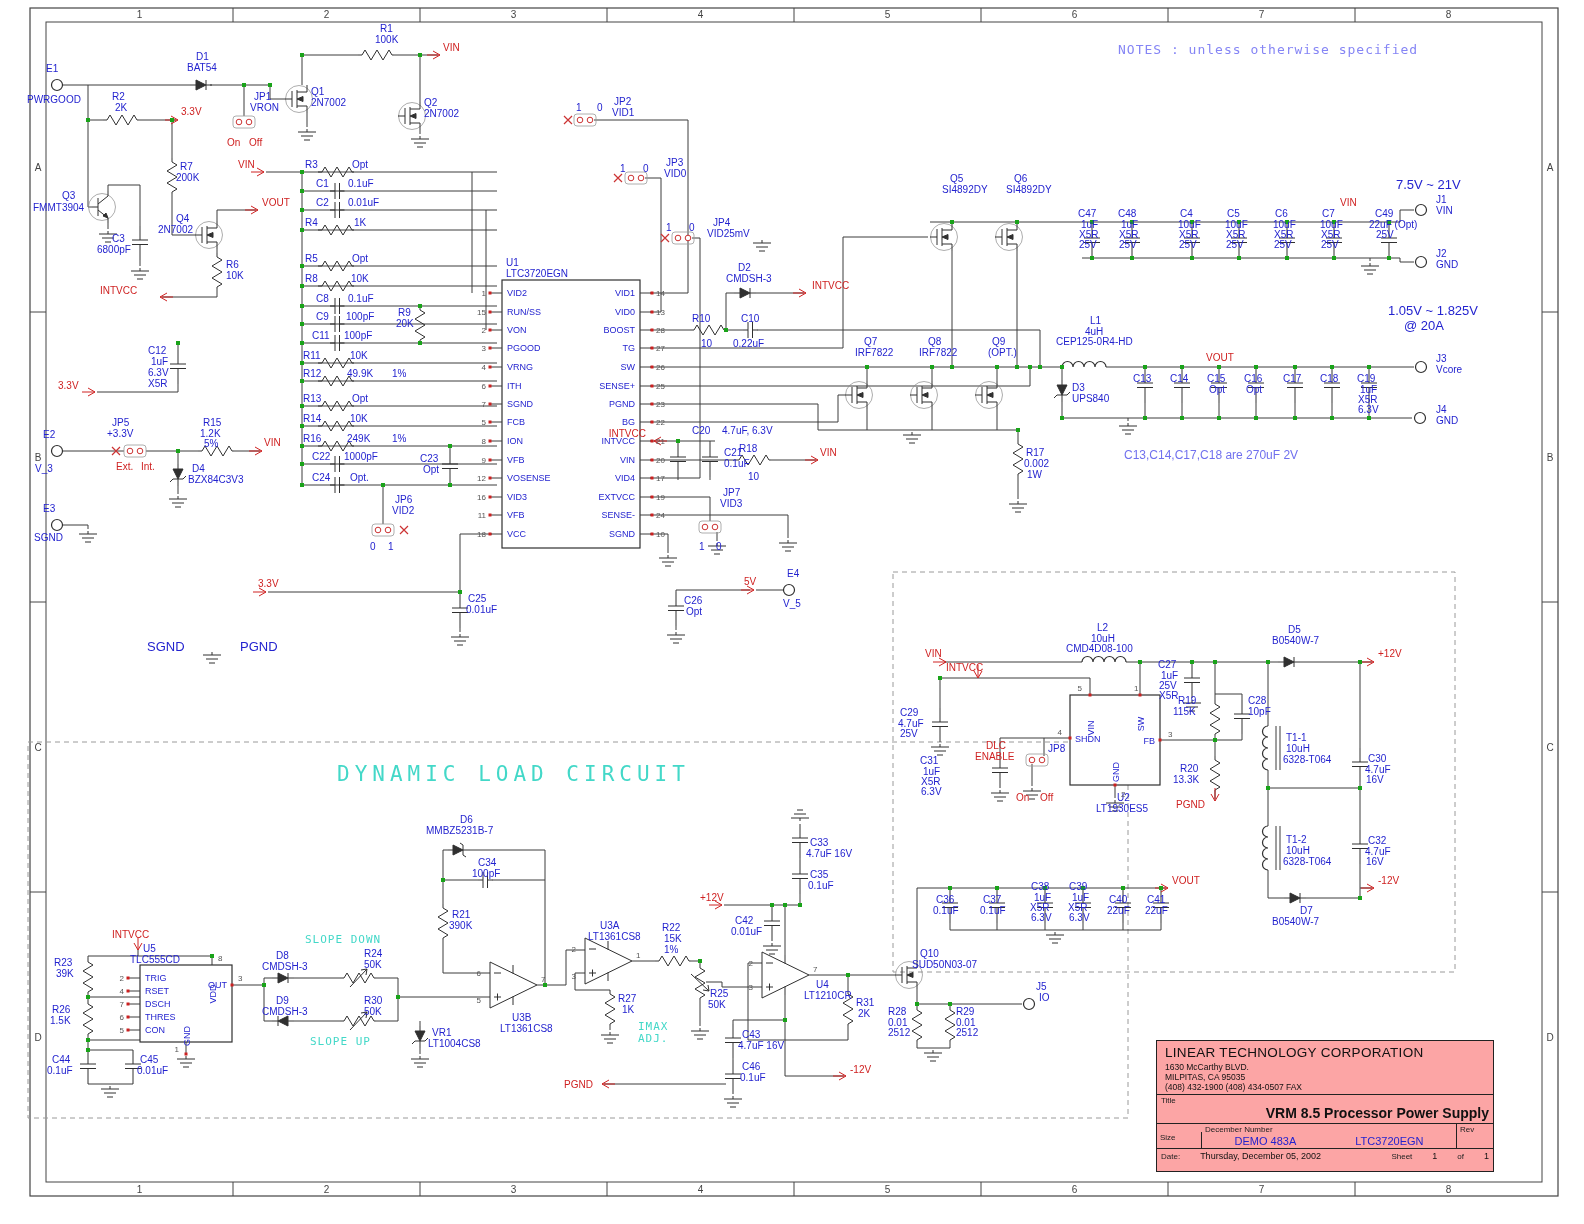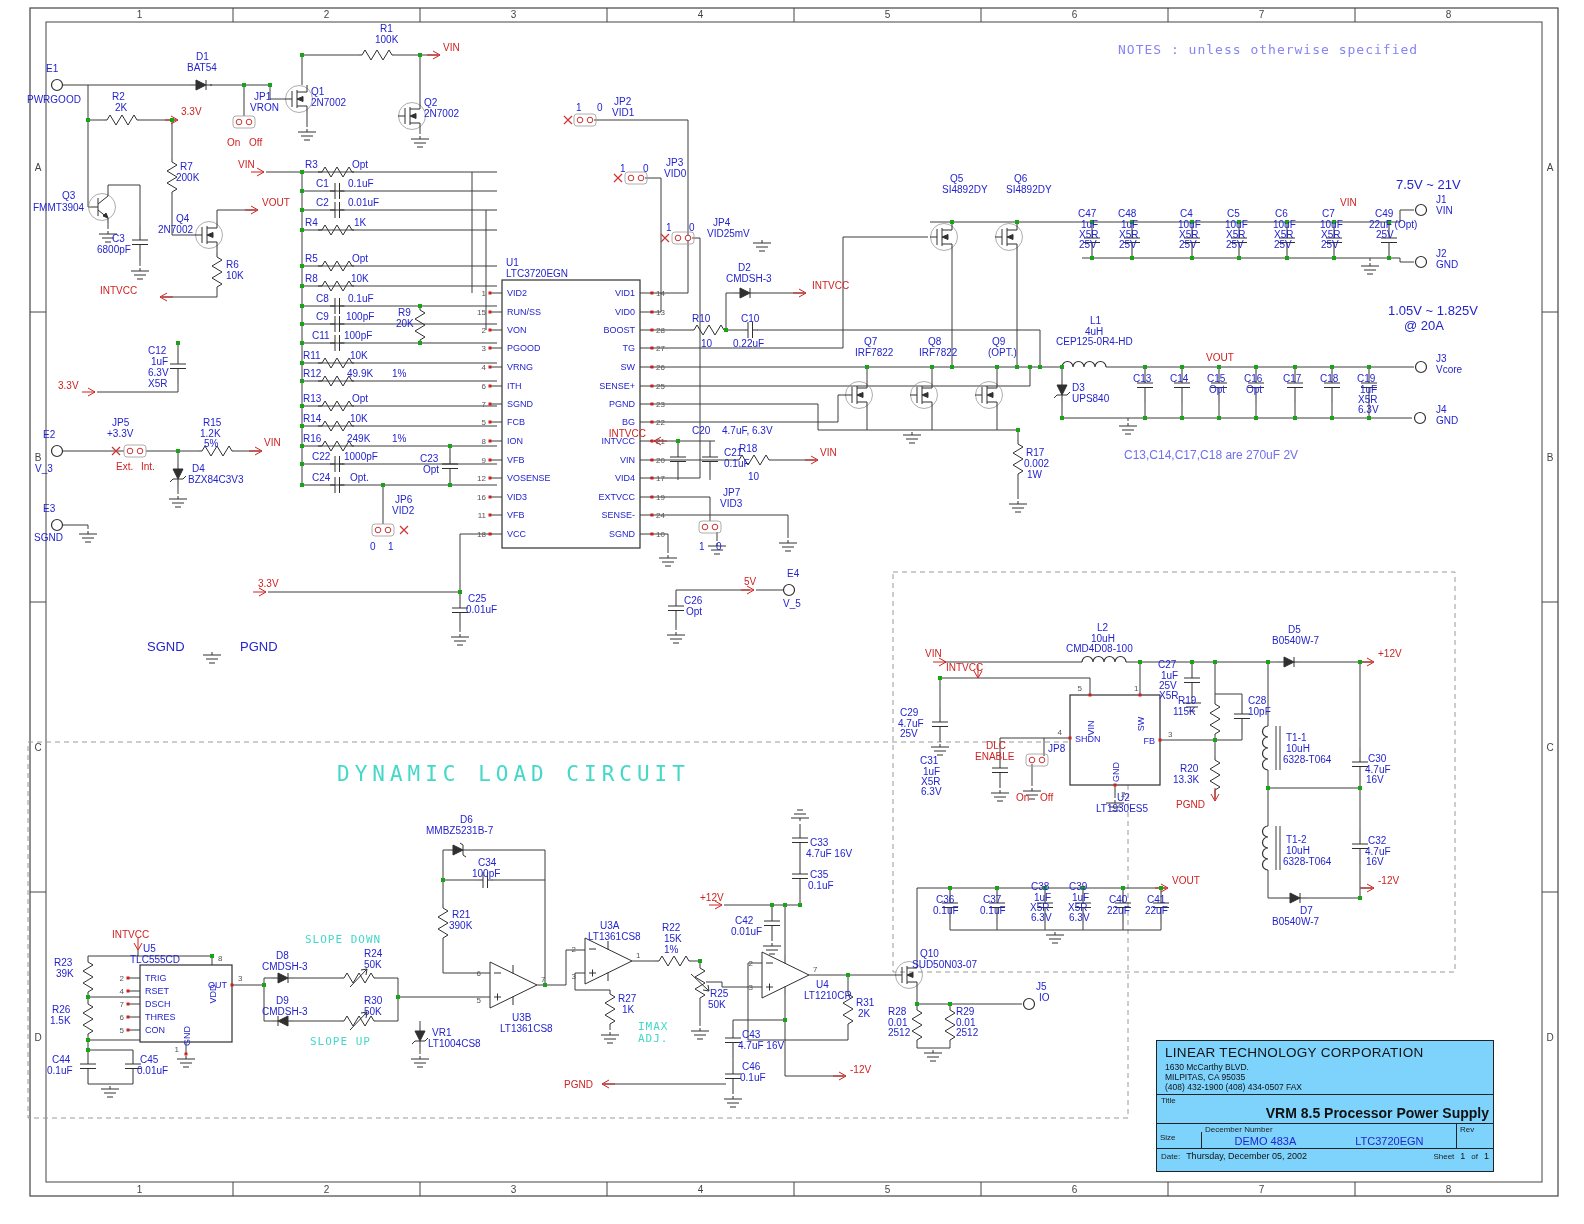--- a/index.html
+++ b/index.html
@@ -12,34 +12,34 @@
   .tbig{fill:#2323cf;font-size:13px;}
   .tnote{fill:#7070ee;font-size:12px;}
   .tteal{fill:#43d8c8;font-family:"DejaVu Sans Mono",monospace;font-size:21px;letter-spacing:5px;}
   .ttealsm{fill:#43d8c8;font-family:"DejaVu Sans Mono",monospace;font-size:11px;letter-spacing:1px;}
   .tnum{fill:#555;font-size:8px;}
   .tpin{fill:#2323cf;font-size:9px;}
   .truler{fill:#444;font-size:10px;}
   .notes{position:absolute;left:1118px;top:42px;color:#8585f5;
          font-family:"DejaVu Sans Mono",monospace;font-size:13px;letter-spacing:1px;}
   .tblock{position:absolute;left:1156px;top:1040px;width:338px;height:132px;
-          border:1.5px solid #222;background:#7dd3fc;color:#111;box-sizing:border-box;
+          border:1.5px solid #222;background:#fca5a5;color:#111;box-sizing:border-box;
           display:flex;flex-direction:column;font-size:9px;}
   .tb-top{padding:4px 8px 2px 8px;border-bottom:1px solid #222;flex:0 0 auto;}
   .tb-company{font-size:13.5px;letter-spacing:.3px;margin-bottom:2px;}
   .tb-addr{font-size:8.5px;line-height:10px;}
   .tb-titlerow{border-bottom:1px solid #222;padding:1px 4px 2px 4px;}
   .tb-lbl{font-size:8px;color:#222;}
   .tb-title{font-size:14px;font-weight:bold;text-align:right;}
   .tb-docrow{display:flex;border-bottom:1px solid #222;}
   .tb-size{width:38px;border-right:1px solid #222;padding:1px 3px;margin-top:8px;}
   .tb-doc{flex:1;padding:1px 3px;border-right:1px solid #222;}
   .tb-docvals{display:flex;justify-content:space-around;font-size:11px;color:#2323cf;padding-top:1px;}
   .tb-rev{width:30px;padding:1px 3px;}
-  .tb-daterow{display:flex;gap:6px;padding:2px 4px;font-size:9px;align-items:baseline;}
+  .tb-daterow{display:flex;gap:20px;padding:2px 4px;font-size:9px;align-items:baseline;}
   .tb-date{flex:1;}
 </style>
 </head>
 <body>
 
 <div class="page">
 
 <svg id="schem" width="1584" height="1224" viewBox="0 0 1584 1224">
   <defs>
     <g id="sy-res" stroke="#303030" fill="none" stroke-width="1">

